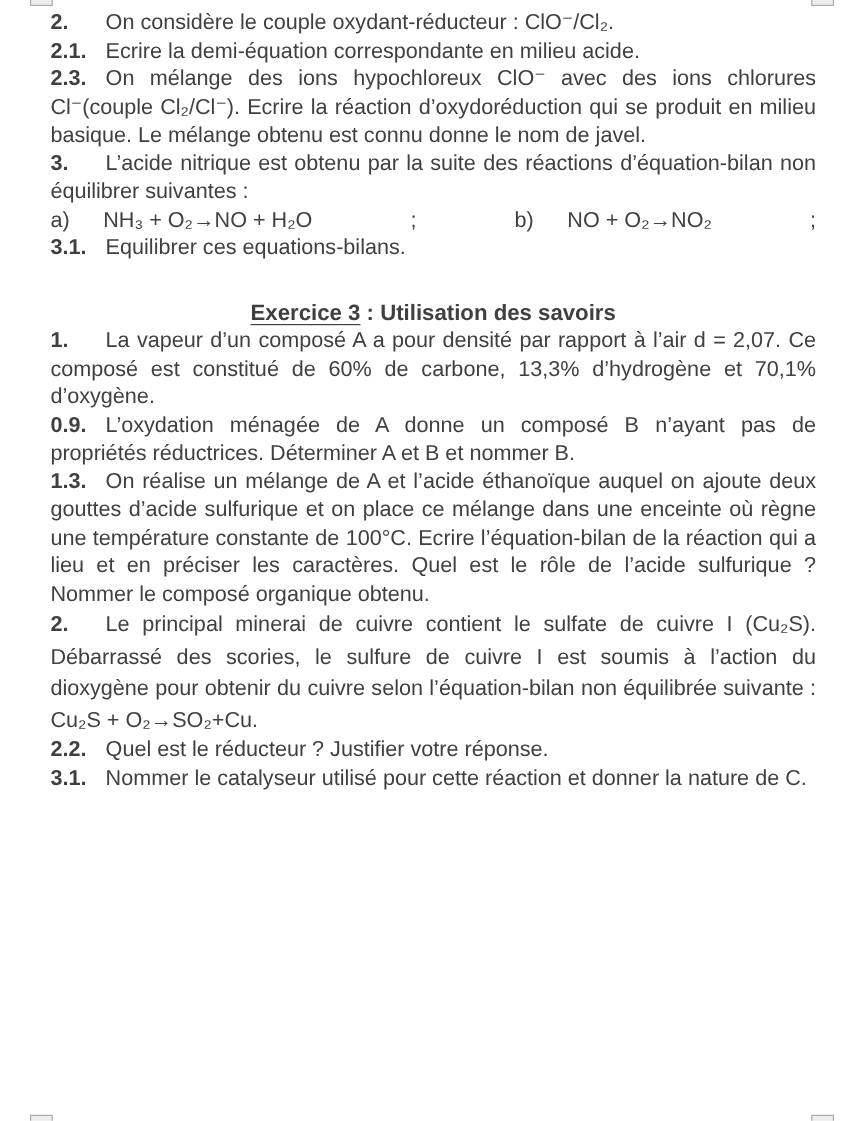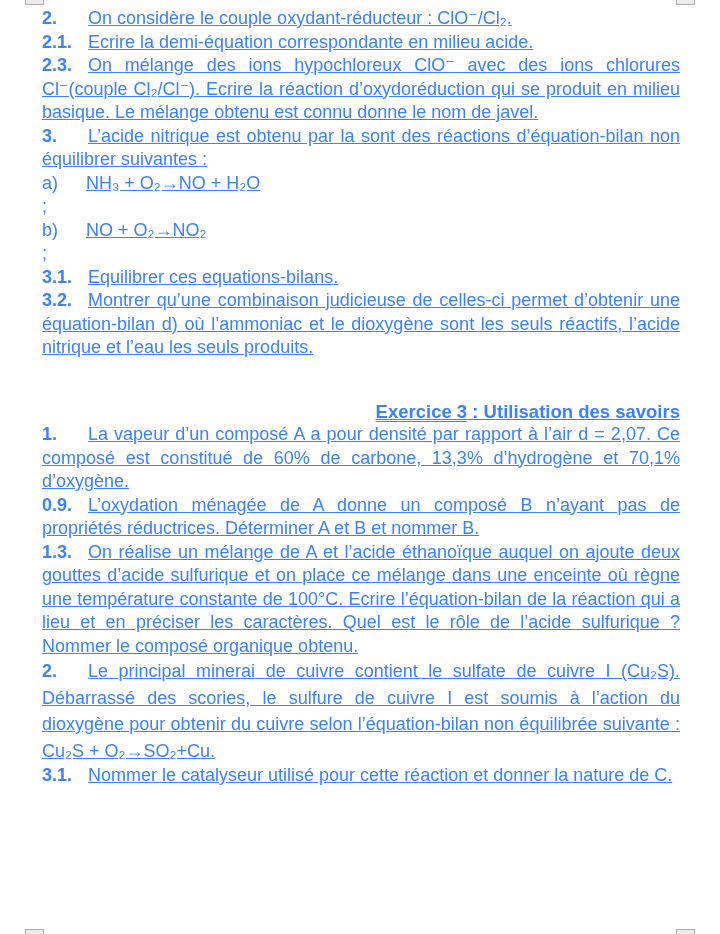--- a/index.html
+++ b/index.html
@@ -5,28 +5,28 @@
   html,body{margin:0;padding:0;}
   body{
     width:720px;height:934px;overflow:hidden;position:relative;
     background:#ffffff;
     font-family:"Liberation Sans","DejaVu Sans",sans-serif;
     color:#1b1b1d;
   }
   .doc{padding:7px 40px 0 42px;}
   .para{
     margin:0;font-size:18px;line-height:23.5px;
-    text-align:justify;color:#3b82f6;text-decoration:underline;
+    text-align:justify;color:#404040;
   }
   .label{display:inline-block;min-width:46px;font-weight:700;}
   .eq-label{font-weight:400;min-width:44px;}
-  .eq-row{display:flex;justify-content:space-between;align-items:baseline;flex-direction:column;}
+  .eq-row{display:flex;justify-content:space-between;align-items:baseline;}
   .eq-group{white-space:nowrap;}
   .sep{white-space:nowrap;}
-  .heading{margin-top:40px;font-weight:700;font-size:18.5px;text-align:right;}
+  .heading{margin-top:30px;font-weight:700;font-size:18.5px;text-align:center;}
   .hl{text-decoration:underline;text-underline-offset:3px;}
   .tall{line-height:26.5px;}
   .handle{
     position:absolute;width:19px;height:9px;
     background:#ececec;border:1px solid #adadad;box-sizing:border-box;
   }
   .h-tl{left:25px;top:-4px;}
   .h-tr{left:676px;top:-4px;}
   .h-bl{left:25px;bottom:-4px;}
   .h-br{left:676px;bottom:-4px;}
@@ -36,28 +36,28 @@
 
 <div class="handle h-tl"></div>
 <div class="handle h-tr"></div>
 <div class="handle h-bl"></div>
 <div class="handle h-br"></div>
 
 <div class="doc">
     <p class="para"><span class="label">2.</span><span>On considère le couple oxydant-réducteur : ClO⁻/Cl₂.</span></p>
     <p class="para"><span class="label">2.1.</span><span>Ecrire la demi-équation correspondante en milieu acide.</span></p>
     <p class="para"><span class="label">2.3.</span><span>On mélange des ions hypochloreux ClO⁻ avec des ions chlorures Cl⁻(couple Cl₂/Cl⁻). Ecrire la réaction d’oxydoréduction qui se produit en milieu basique. Le mélange obtenu est connu donne le nom de javel.</span></p>
-    <p class="para"><span class="label">3.</span><span>L’acide nitrique est obtenu par la sont des réactions d’équation-bilan non équilibrer suivantes :</span></p>
+    <p class="para"><span class="label">3.</span><span>L’acide nitrique est obtenu par la suite des réactions d’équation-bilan non équilibrer suivantes :</span></p>
     <div class="para eq-row">
       <span class="eq-group"><span class="label eq-label">a)</span><span>NH₃ + O₂→NO + H₂O</span></span>
       <span class="sep">;</span>
       <span class="eq-group"><span class="label eq-label">b)</span><span>NO + O₂→NO₂</span></span>
       <span class="sep">;</span>
     </div>
     <p class="para"><span class="label">3.1.</span><span>Equilibrer ces equations-bilans.</span></p>
-    <p class="para"><span class="label">3.2.</span><span>Montrer qu’une combinaison judicieuse de celles-ci permet d’obtenir une équation-bilan d) où l’ammoniac et le dioxygène sont les seuls réactifs, l’acide nitrique et l’eau les seuls produits.</span></p>
     <p class="para heading"><span class="hl">Exercice 3</span><span> : Utilisation des savoirs</span></p>
     <p class="para"><span class="label">1.</span><span>La vapeur d’un composé A a pour densité par rapport à l’air d = 2,07. Ce composé est constitué de 60% de carbone, 13,3% d’hydrogène et 70,1% d’oxygène.</span></p>
     <p class="para"><span class="label">0.9.</span><span>L’oxydation ménagée de A donne un composé B n’ayant pas de propriétés réductrices. Déterminer A et B et nommer B.</span></p>
     <p class="para"><span class="label">1.3.</span><span>On réalise un mélange de A et l’acide éthanoïque auquel on ajoute deux gouttes d’acide sulfurique et on place ce mélange dans une enceinte où règne une température constante de 100°C. Ecrire l’équation-bilan de la réaction qui a lieu et en préciser les caractères. Quel est le rôle de l’acide sulfurique ? Nommer le composé organique obtenu.</span></p>
     <p class="para tall"><span class="label">2.</span><span>Le principal minerai de cuivre contient le sulfate de cuivre I (Cu₂S). Débarrassé des scories, le sulfure de cuivre I est soumis à l’action du dioxygène pour obtenir du cuivre selon l’équation-bilan non équilibrée suivante : Cu₂S + O₂→SO₂+Cu.</span></p>
+    <p class="para"><span class="label">2.2.</span><span>Quel est le réducteur ? Justifier votre réponse.</span></p>
     <p class="para"><span class="label">3.1.</span><span>Nommer le catalyseur utilisé pour cette réaction et donner la nature de C.</span></p>
   </div>
 
 </body></html>

